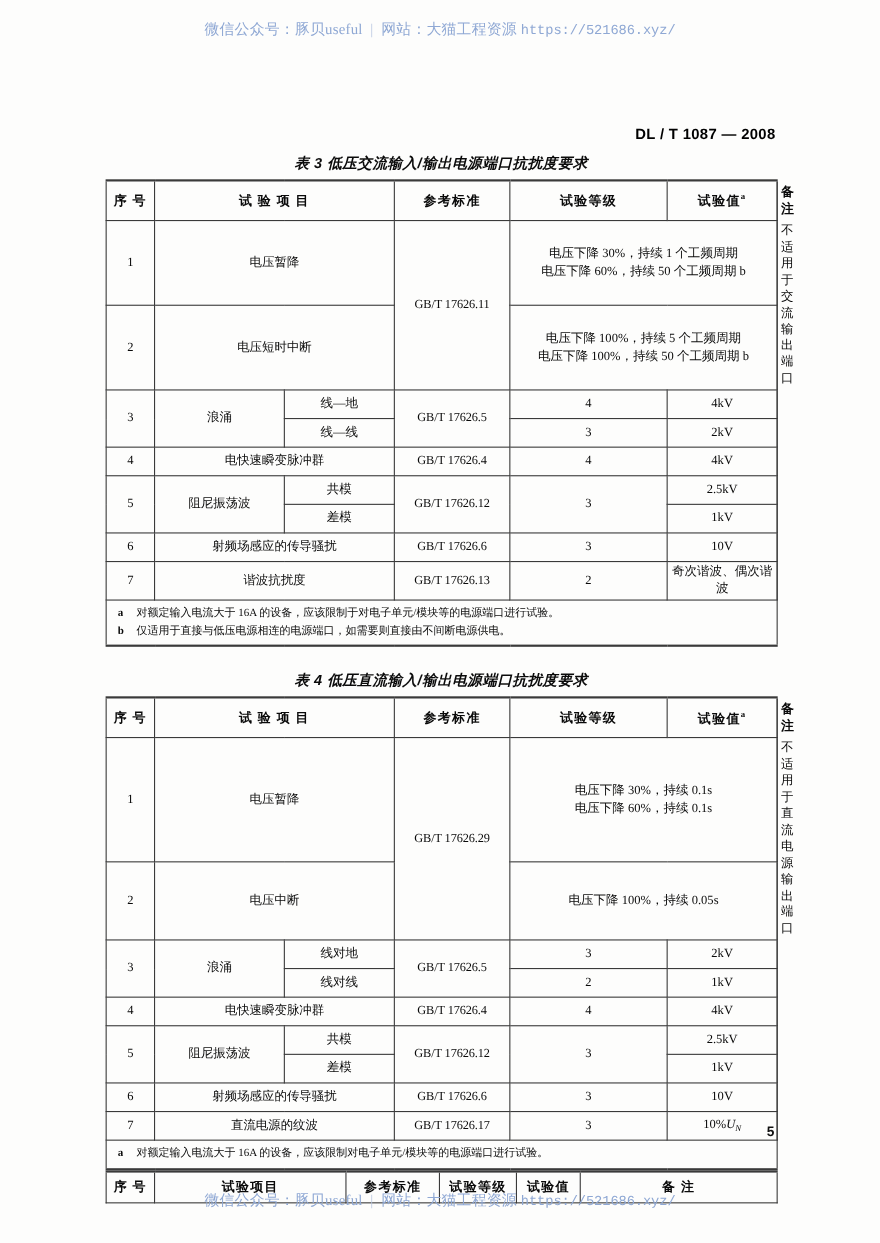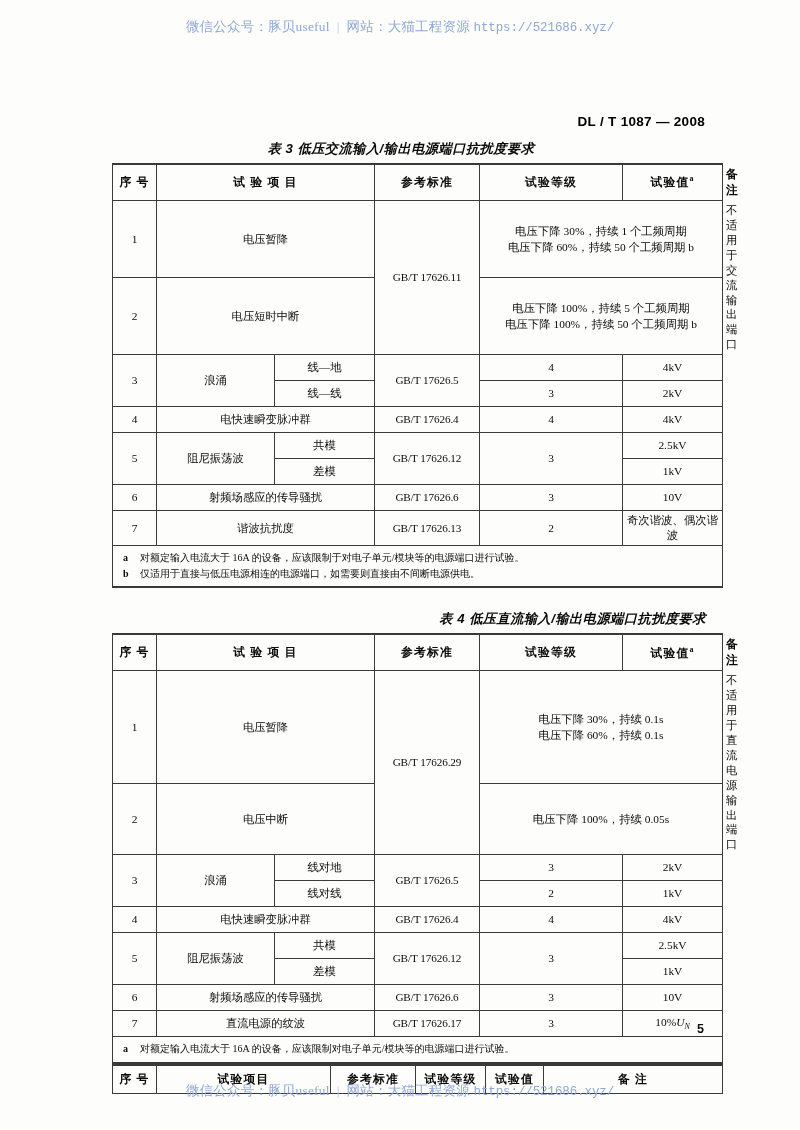--- a/index.html
+++ b/index.html
@@ -70,29 +70,28 @@
   .table-caption {
     text-align: center;
     font-weight: bold;
     font-size: 13.2px;
     font-family: "Liberation Sans", sans-serif;
     margin: 0 0 5px 0;
     letter-spacing: 0.5px;
     color: #0b0b0b;
     font-style: italic;
   }
-  .cap-gap { margin-top: 22px; text-align: right; }
+  .cap-gap { margin-top: 22px; }
 
   table.doc {
     border-collapse: collapse;
     width: 610px;
     table-layout: fixed;
     font-size: 11.4px;
     color: #0a0a0a;
-    margin-left: 16px;
   }
   table.doc td, table.doc th {
     border: 1px solid #3a3a3a;
     padding: 2px 3px;
     text-align: center;
     vertical-align: middle;
     line-height: 1.32;
     font-weight: normal;
   }
   table.doc th {

